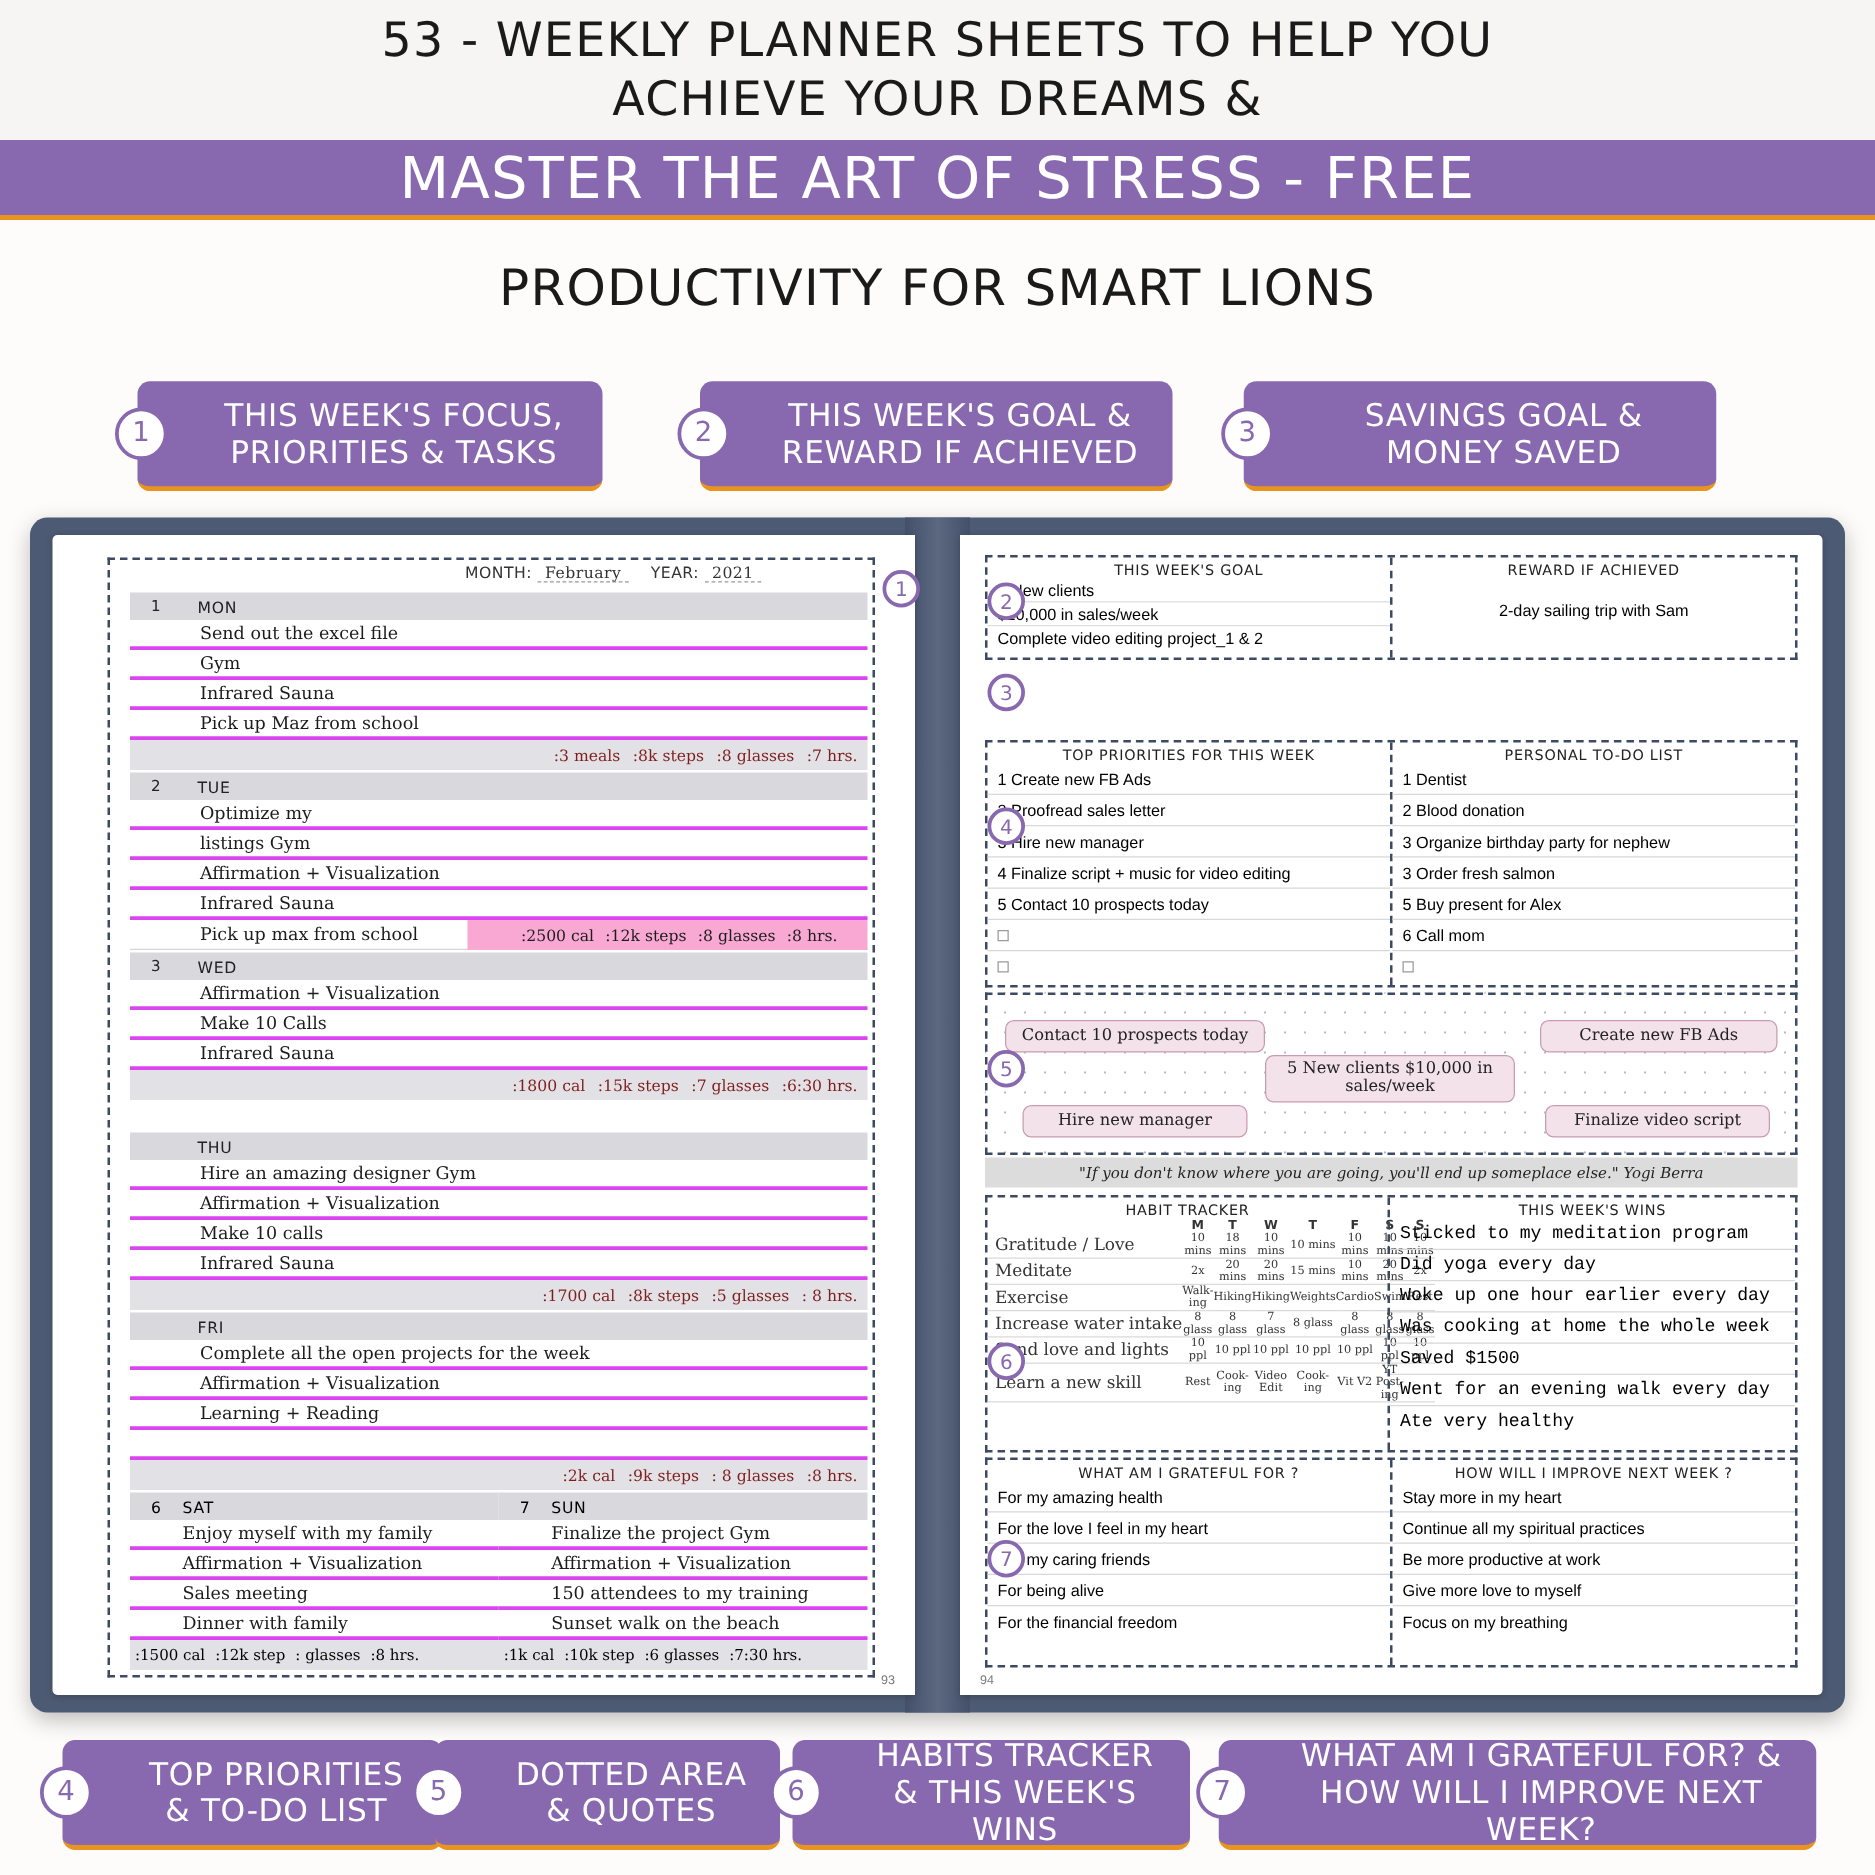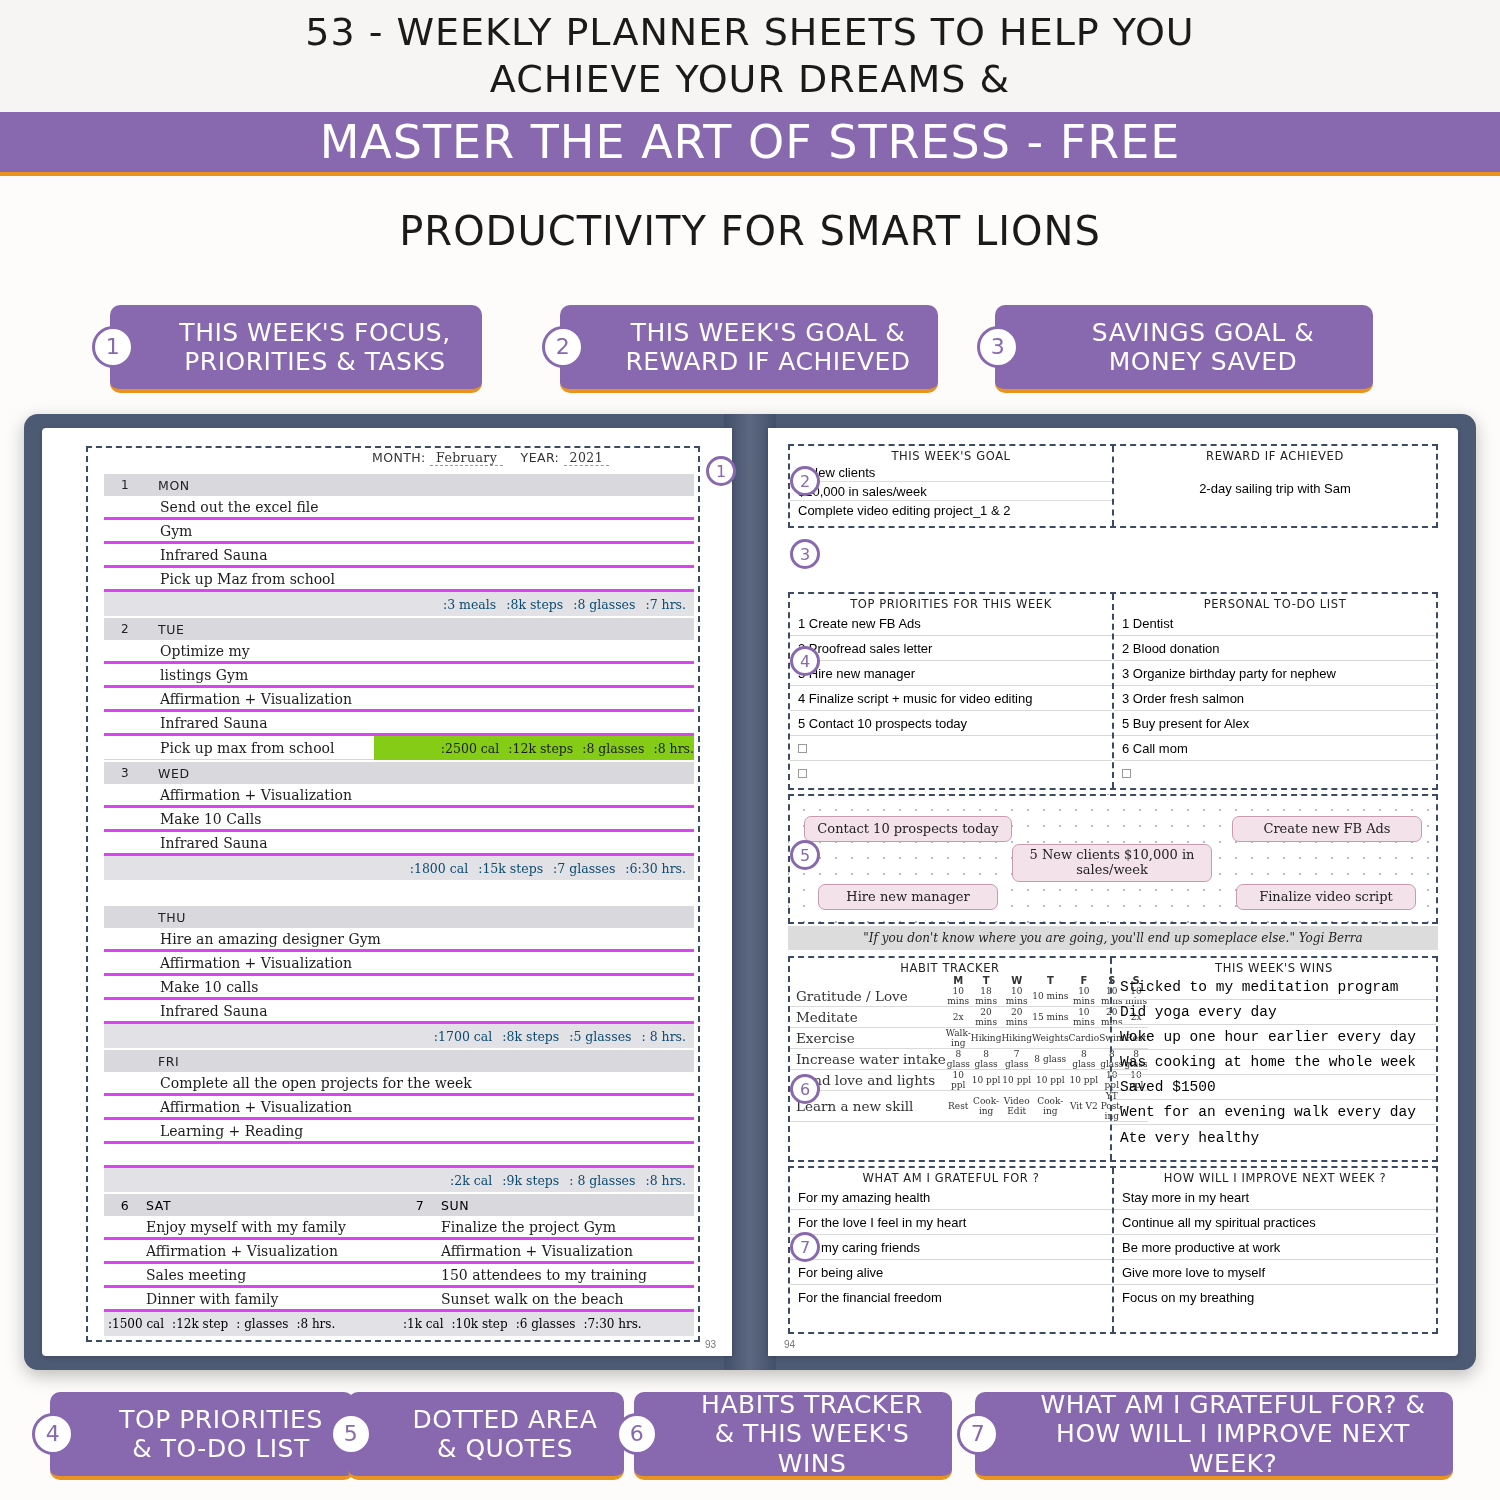--- a/index.html
+++ b/index.html
@@ -115,31 +115,31 @@
   }
   .dayhdr .dn { width:42px; text-align:center; font-size:12px; }
   .dayhdr .dname { padding-left:12px; }
   .row {
     height:24px; border-bottom:3px solid #d946ef; display:flex; align-items:center;
     padding-left:56px; font-family:"DejaVu Serif", serif; font-size:14px; color:#1c1c1c;
   }
   .statbar {
     height:24px; background:#e2e2e6; display:flex; align-items:center;
     justify-content:flex-end; padding-right:8px; gap:10px;
-    font-family:"DejaVu Serif", serif; font-size:12.5px; color:#0c4a6e;
+    font-family:"DejaVu Serif", serif; font-size:12.5px; color:#7f1d1d;
   }
   .stat { white-space:nowrap; }
   .rowstat {
     height:24px; border-bottom:1px solid #d6d6d6; display:flex; align-items:center;
     padding-left:56px; font-family:"DejaVu Serif", serif; font-size:14px; color:#1c1c1c;
     position:relative;
   }
   .rowstat .sb {
-    position:absolute; right:0; top:0; height:24px; width:320px; background:#84cc16;
-    display:flex; align-items:center; justify-content:flex-end; padding-right:0; gap:9px;
+    position:absolute; right:0; top:0; height:24px; width:320px; background:#f9a8d4;
+    display:flex; align-items:center; justify-content:flex-end; padding-right:24px; gap:9px;
     font-size:12.5px;
   }
   .weekend { position:absolute; left:62px; width:590px; }
   .we-head { display:flex; }
   .we-head .half { width:295px; background:#d9d9dd; height:22px; display:flex; align-items:center;
     font-family:"DejaVu Sans", sans-serif; font-size:12.5px; letter-spacing:.6px; }
   .we-head .half .dn { width:42px; text-align:center; }
   .we-body { display:flex; }
   .we-col { width:295px; }
   .we-col .row { padding-left:42px; }

